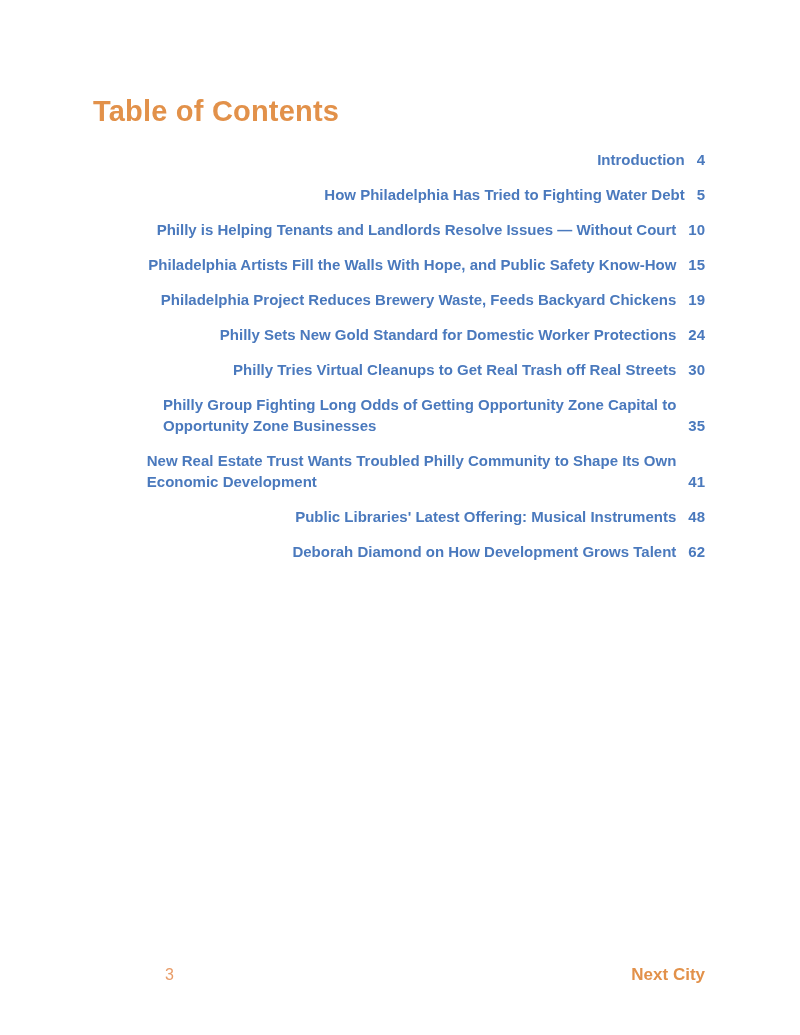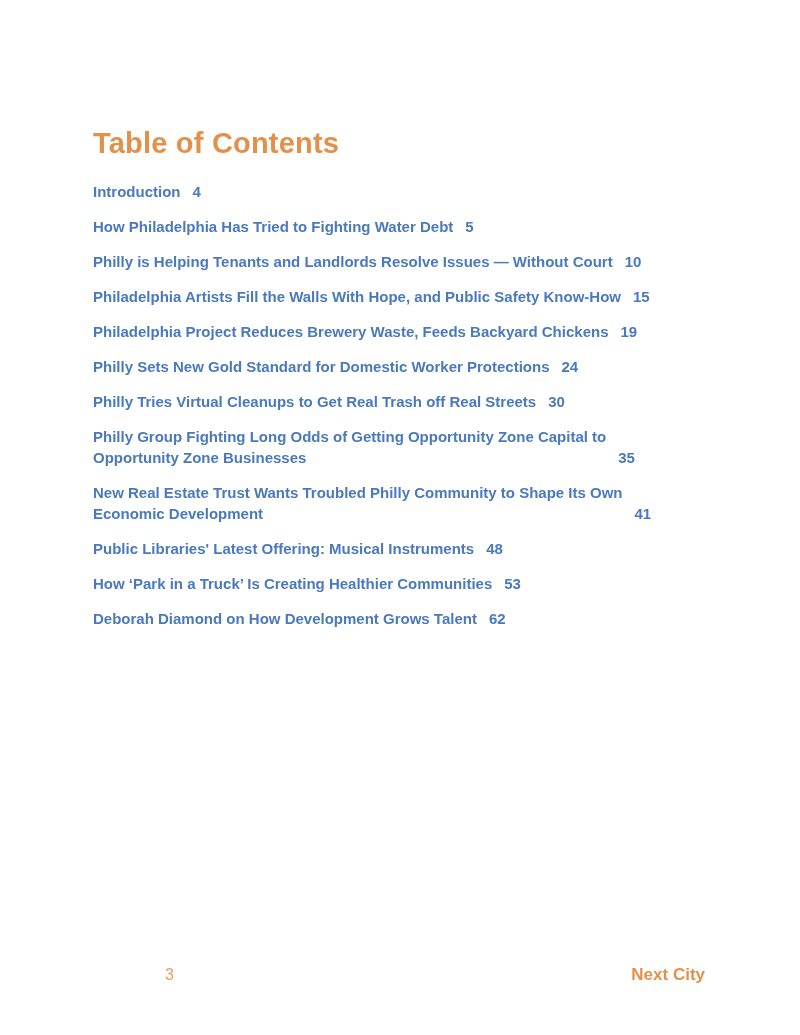--- a/index.html
+++ b/index.html
@@ -15,34 +15,33 @@
     height: 1035px;
     background: var(--page-bg);
     font-family: "Liberation Sans", sans-serif;
     overflow: hidden;
   }
   .content {
     position: absolute;
     left: 93px;
     right: 95px;
     top: 0;
-    margin-top: 32px;
   }
   .toc-heading {
     margin: 95px 0 21px 0;
     font-size: 29px;
     line-height: 33px;
     font-weight: 700;
     color: var(--accent-orange);
     letter-spacing: 0.2px;
   }
   .toc-list { display: block; }
   .toc-row {
     display: flex;
-    justify-content: flex-start;
+    justify-content: flex-end;
     align-items: flex-end;
     margin-bottom: 14px;
     cursor: pointer;
     text-decoration: none;
   }
   .toc-title {
     color: var(--link-blue);
     font-size: 15px;
     font-weight: 700;
     line-height: 21px;
@@ -153,26 +152,20 @@
     <div class="toc-page">41</div>
   </div>
 
   <div class="toc-row">
     <div class="toc-title">
             <span class="toc-line">Public Libraries' Latest Offering: Musical Instruments</span>
           </div>
     <div class="toc-page">48</div>
   </div>
 
-  <div class="toc-row">
-    <div class="toc-title">
-            <span class="toc-line">How ‘Park in a Truck’ Is Creating Healthier Communities</span>
-          </div>
-    <div class="toc-page">53</div>
-  </div>
 
   <div class="toc-row">
     <div class="toc-title">
             <span class="toc-line">Deborah Diamond on How Development Grows Talent</span>
           </div>
     <div class="toc-page">62</div>
   </div>
 
 </div>
   </div>

